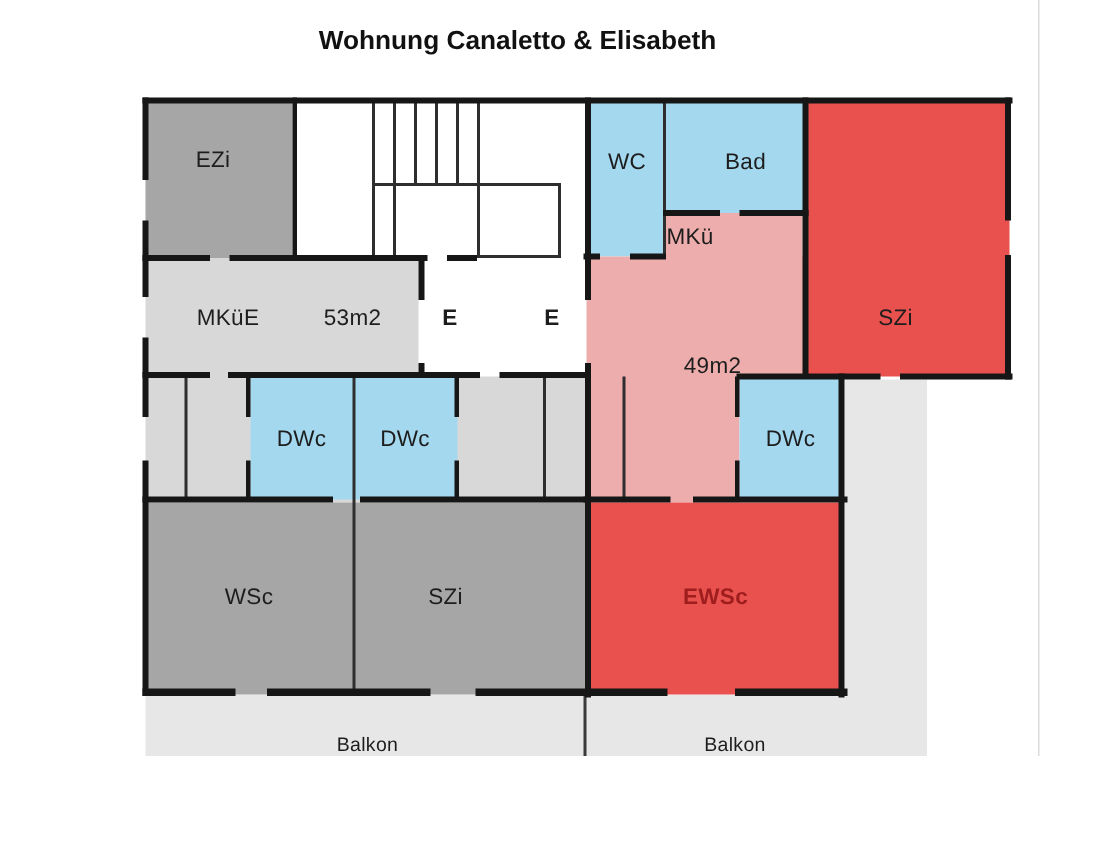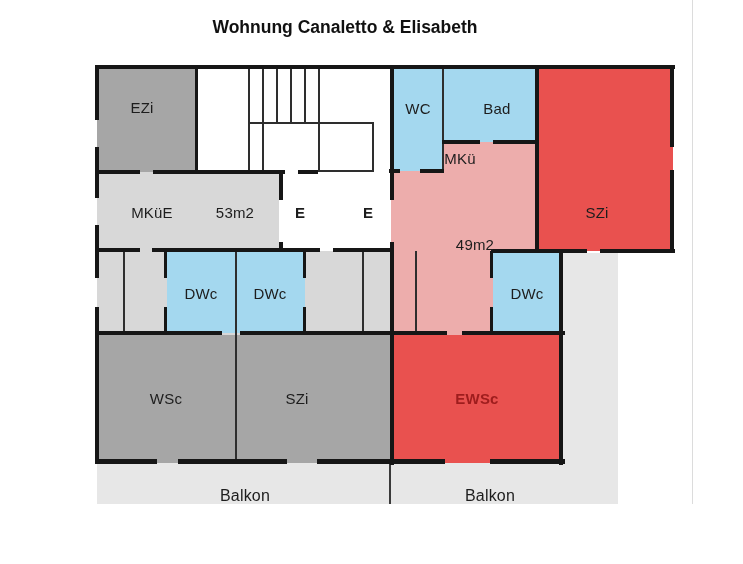--- a/index.html
+++ b/index.html
@@ -9,21 +9,21 @@
   }
   .fill{position:absolute;}
   .wall{position:absolute;background:#161616;}
   .thin{position:absolute;background:#2e2e2e;}
   .lbl{
     position:absolute;transform:translate(-50%,-50%);
     font-size:15px;color:#1d1d1d;font-weight:400;white-space:nowrap;
     letter-spacing:0.2px;
   }
   .lbl.bold{font-weight:700;}
-  .lbl.big{font-size:16px;}
+  .lbl.big{font-size:13px;}
   .lbl.darkred{color:#9e1d1d;font-weight:600;}
   #title{
     position:absolute;left:345px;top:27px;transform:translate(-50%,-50%);
     font-size:17.5px;font-weight:600;color:#111;white-space:nowrap;
   }
   .pageline{position:absolute;background:#bdbdbd;}
 </style>
 </head>
 <body>
 

